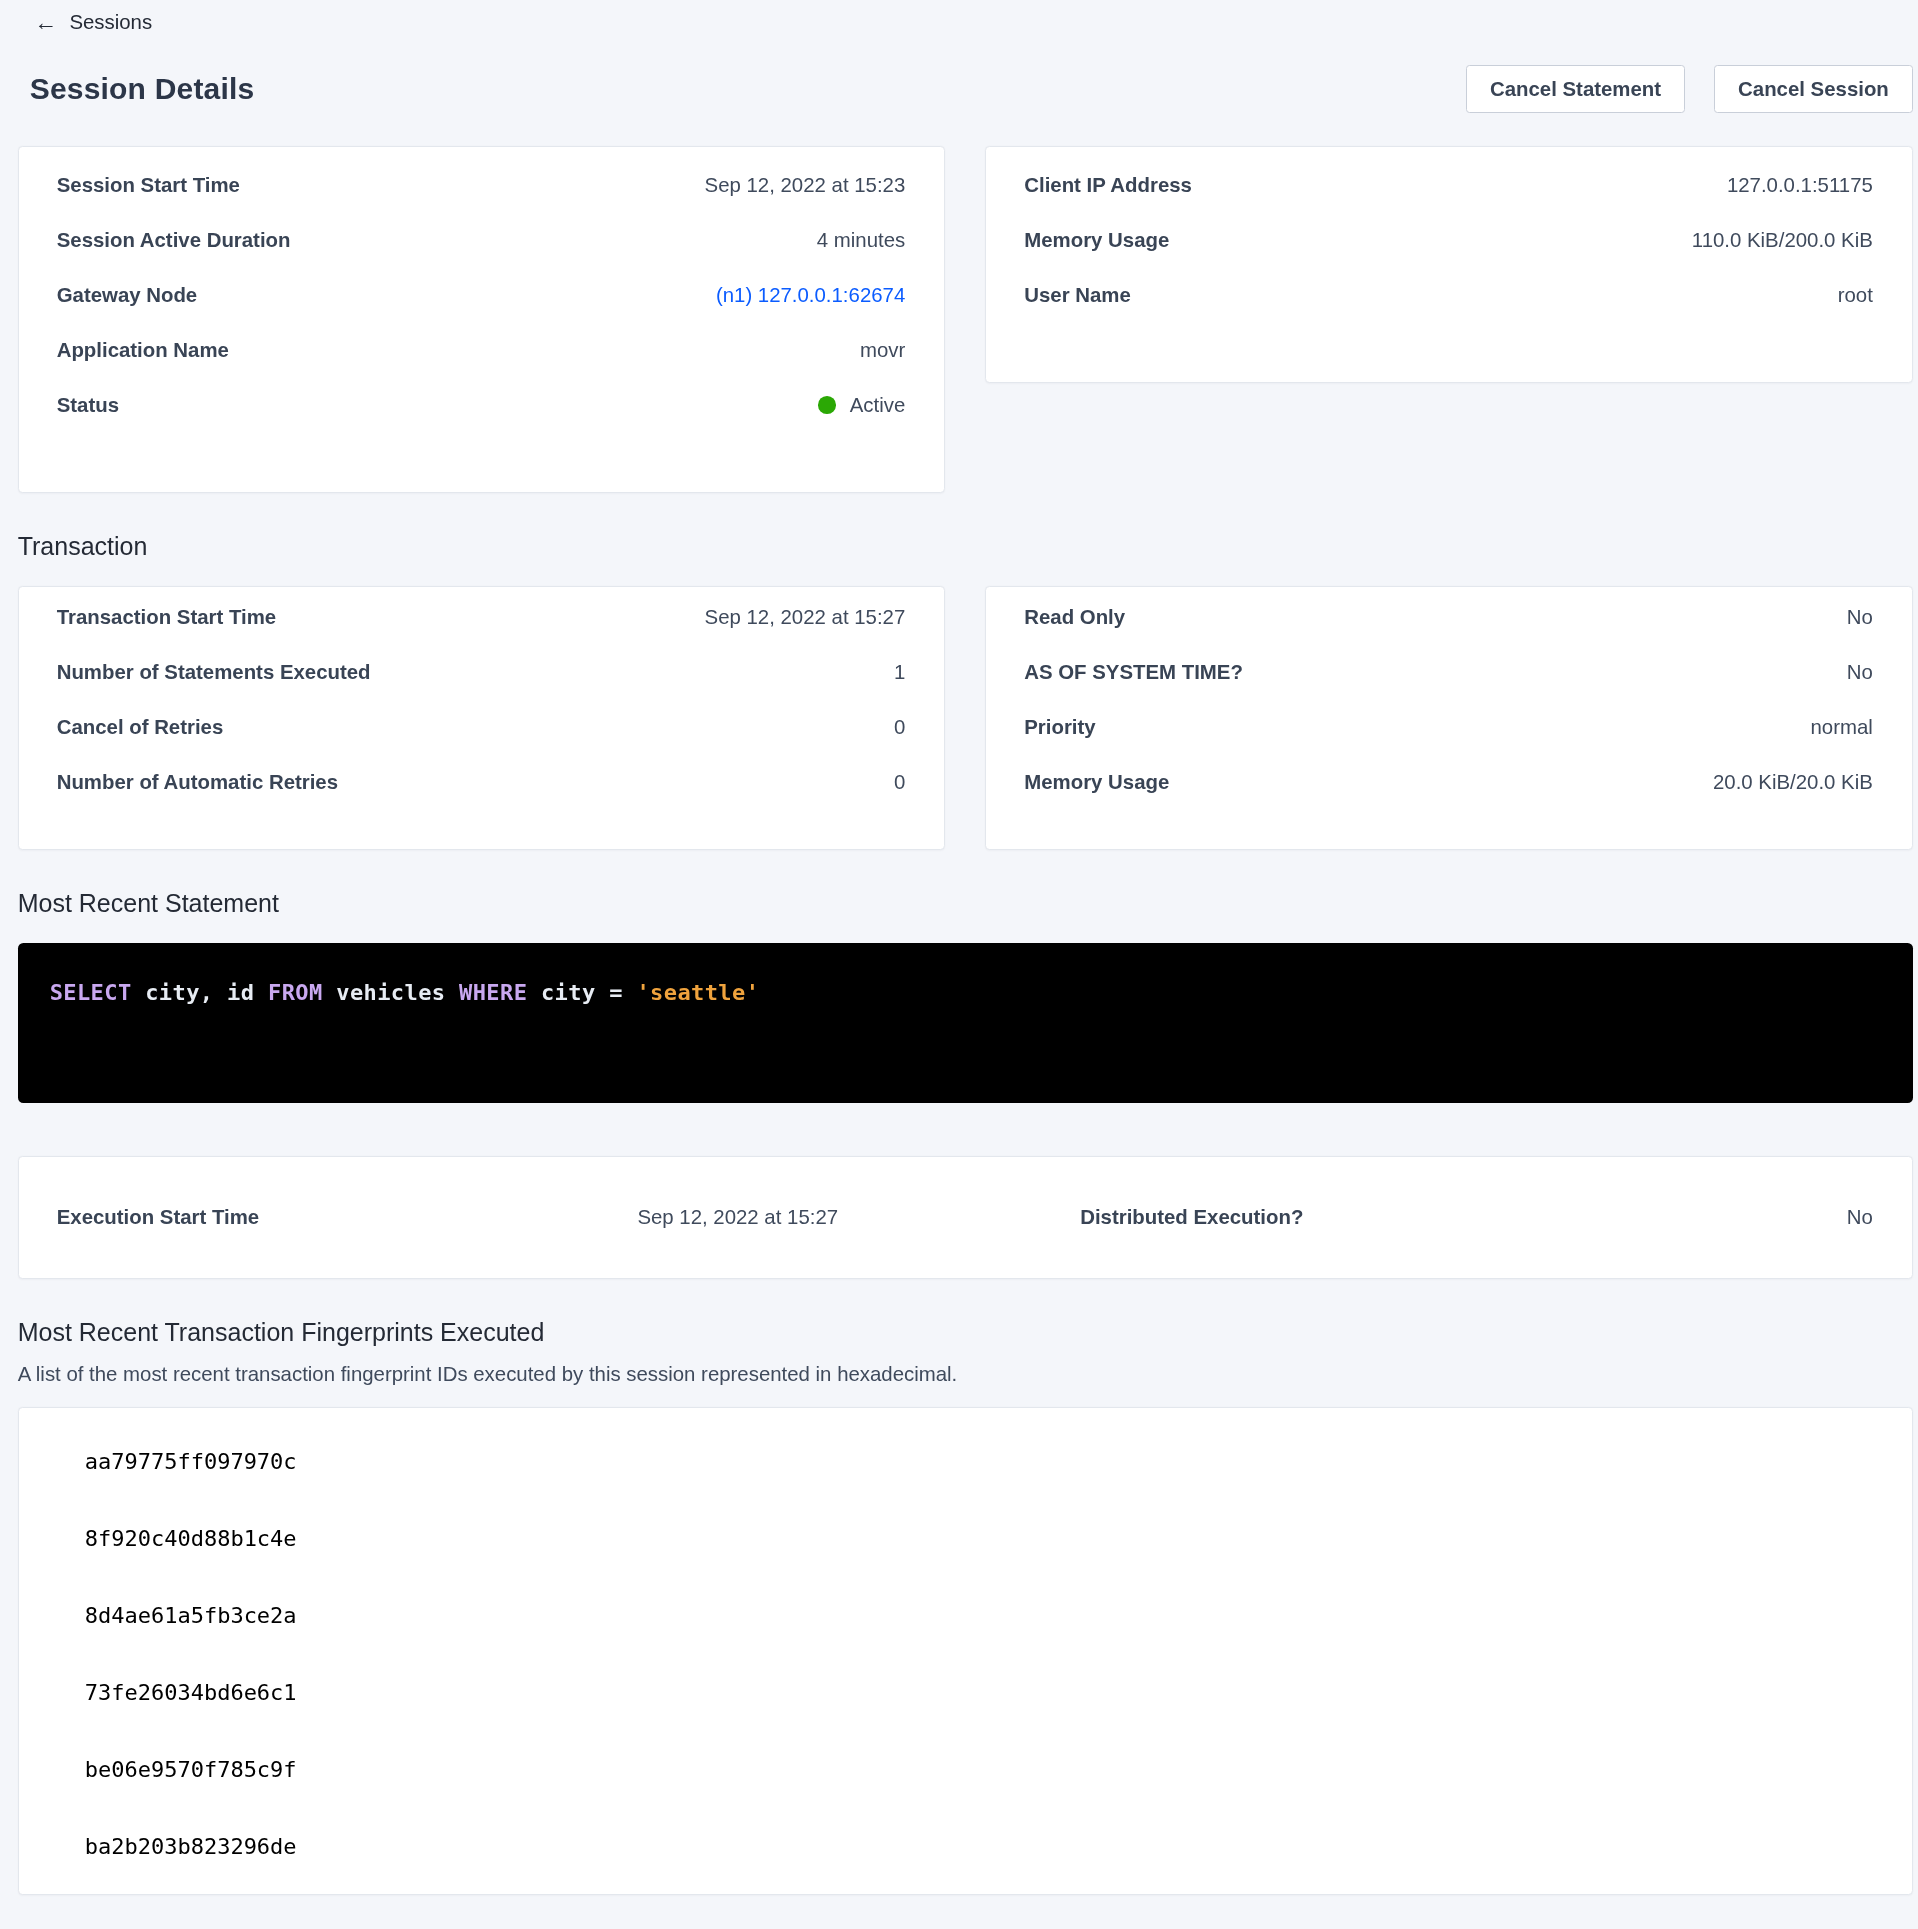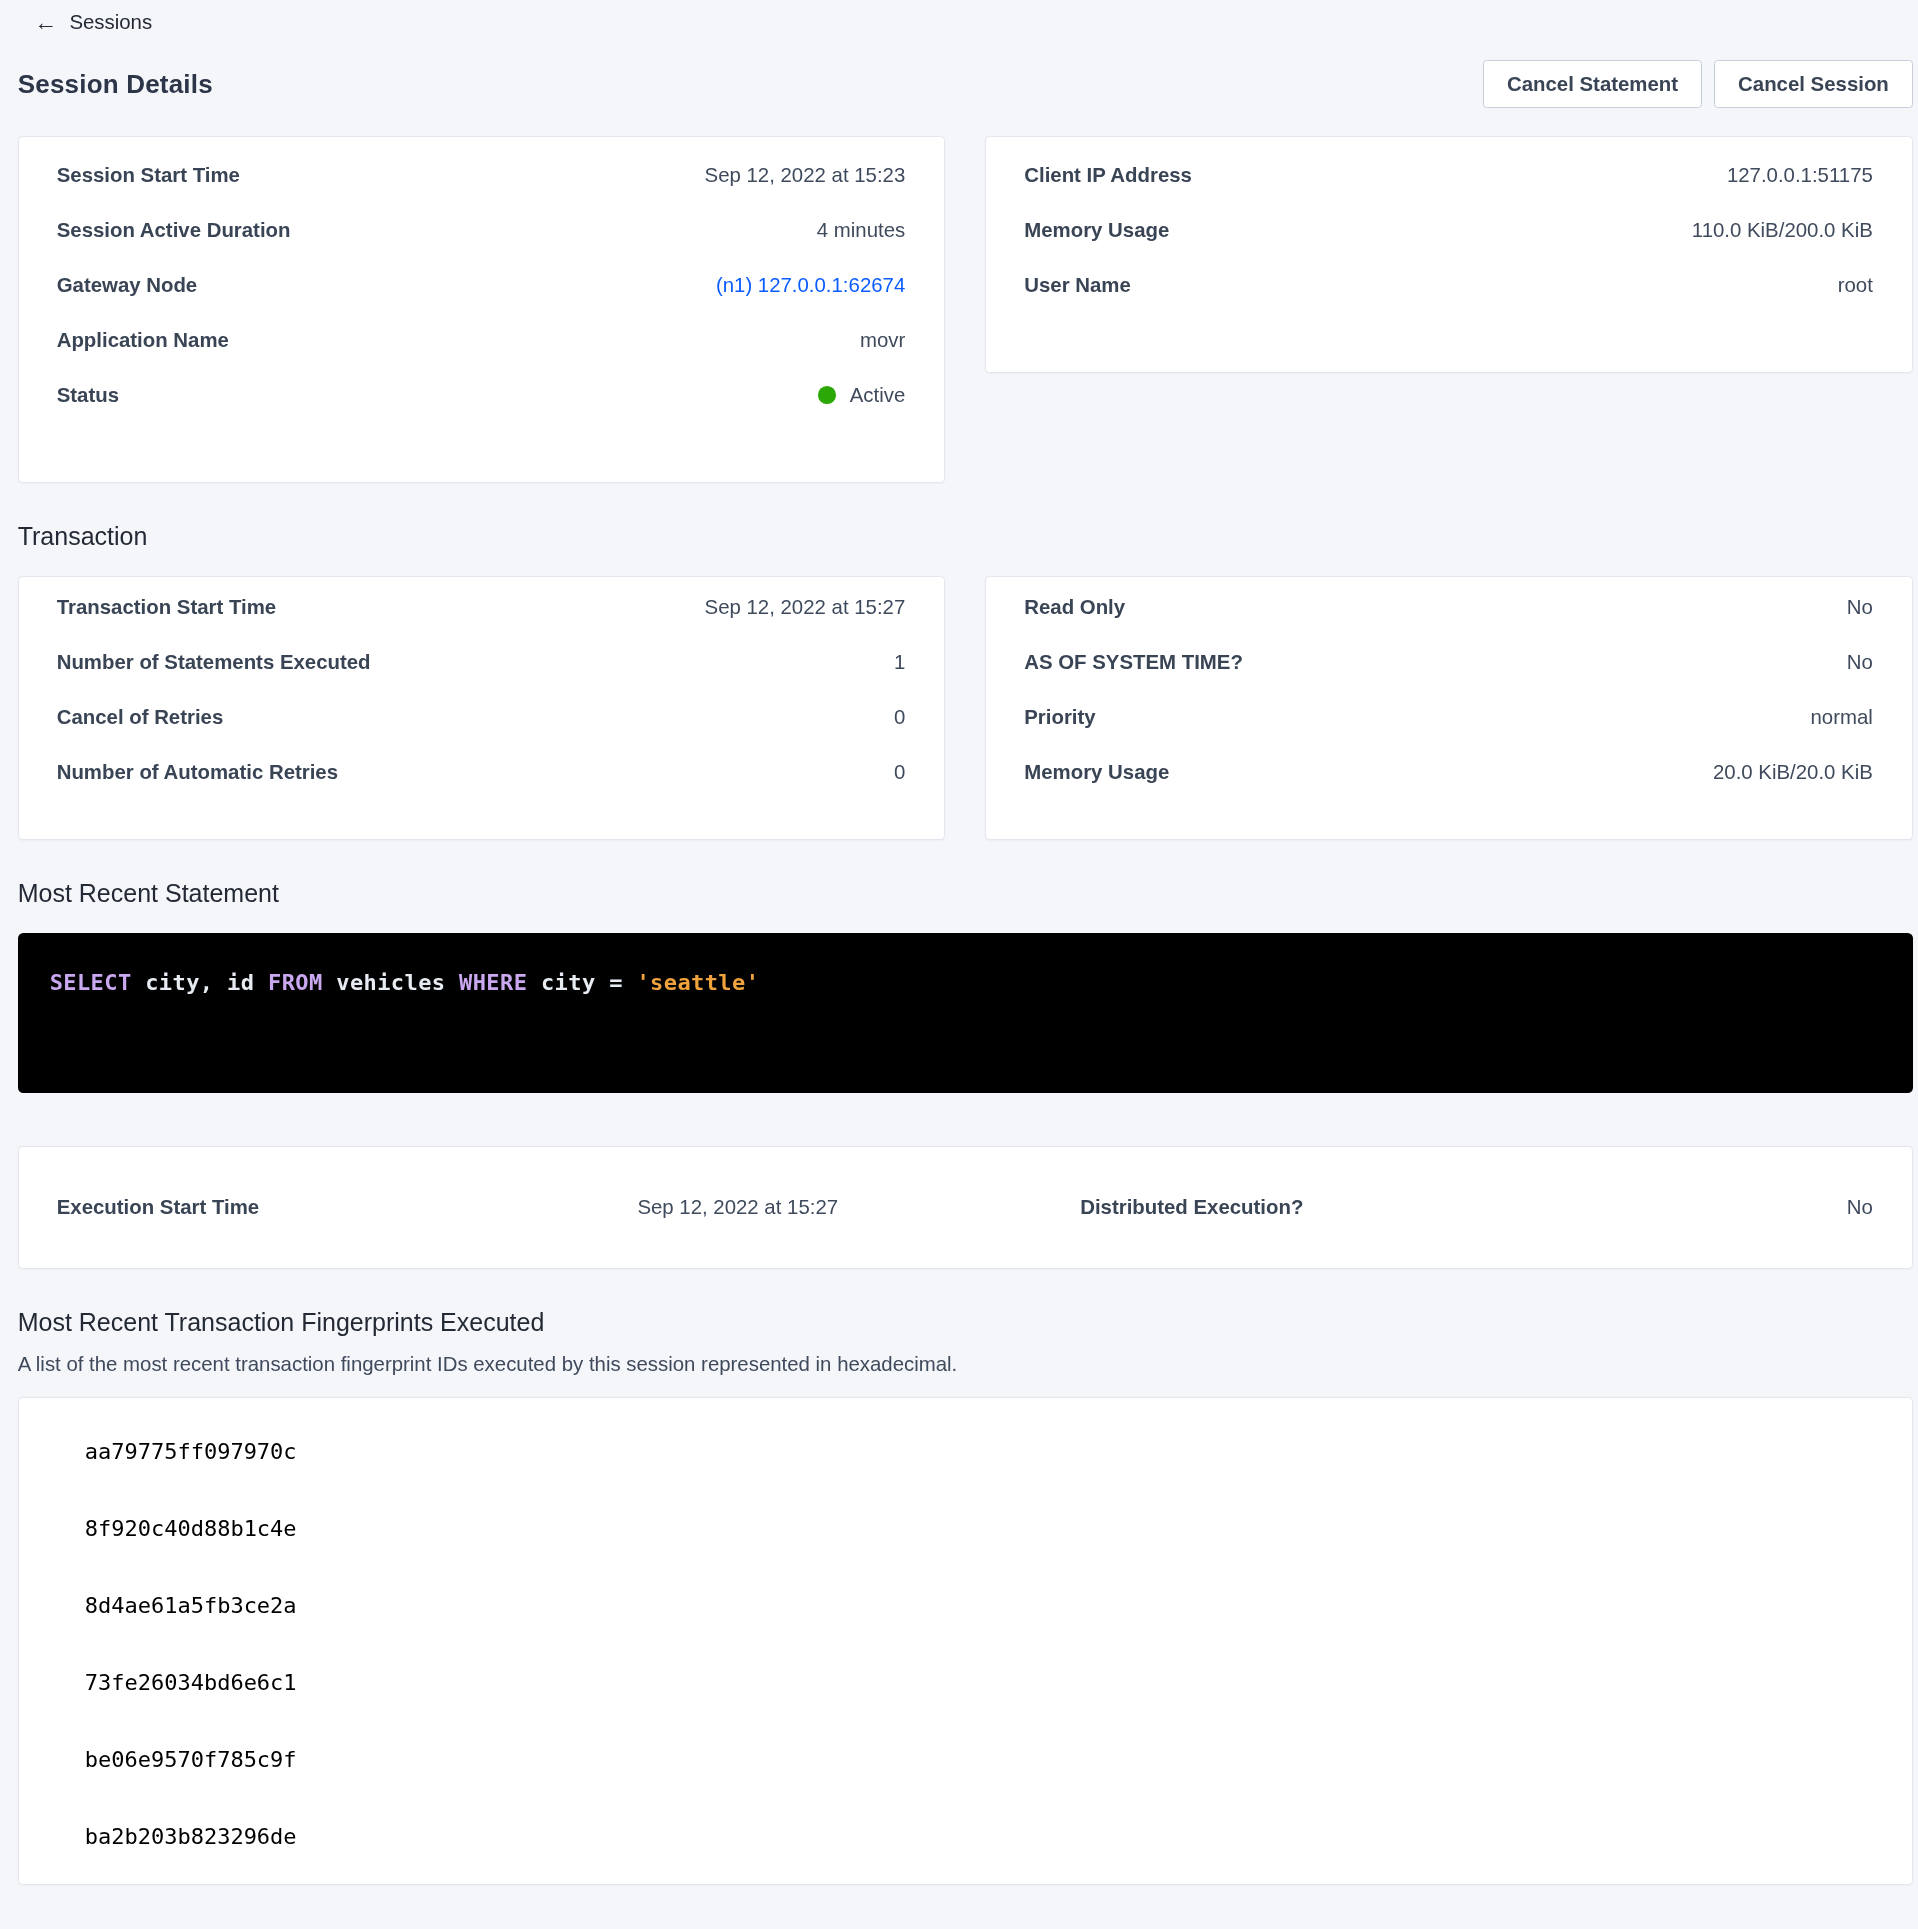--- a/index.html
+++ b/index.html
@@ -18,24 +18,24 @@
     margin: 10.6px 0 0 34px;
     font-size: 20.4px; color: #242a35; text-decoration: none; cursor: pointer;
   }
   .backlink .arrow { font-size: 23px; line-height: 1; color: #242a35; }
 
   .titlebar {
     display: flex; justify-content: space-between; align-items: center;
     margin: 26.6px 6.2px 0 17.7px;
   }
   .page-title {
-    font-size: 26px; font-weight: 700; color: #2c3648; margin: 0;
+    font-size: 30px; font-weight: 700; color: #2c3648; margin: 12px;
     letter-spacing: 0.2px;
   }
-  .actions { display: flex; gap: 12px; }
+  .actions { display: flex; gap: 29px; }
   .btn {
     background: #ffffff;
     border: 0.9px solid #c9cfd9;
     border-radius: 3.5px;
     font-size: 20.4px; font-weight: 700; color: #394455;
     padding: 11.5px 23px;
     font-family: inherit;
     cursor: pointer;
   }
 

